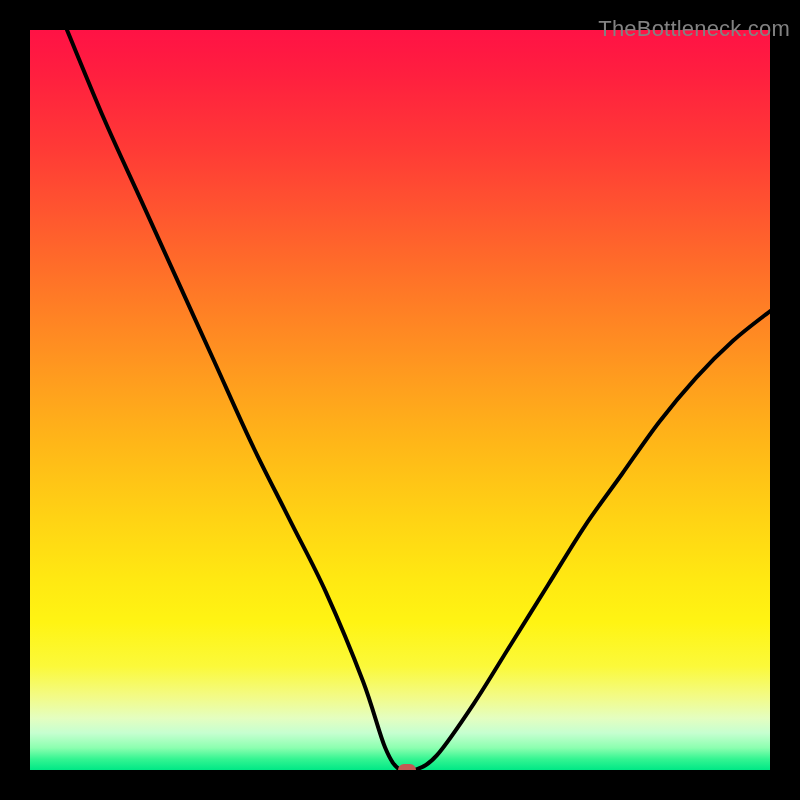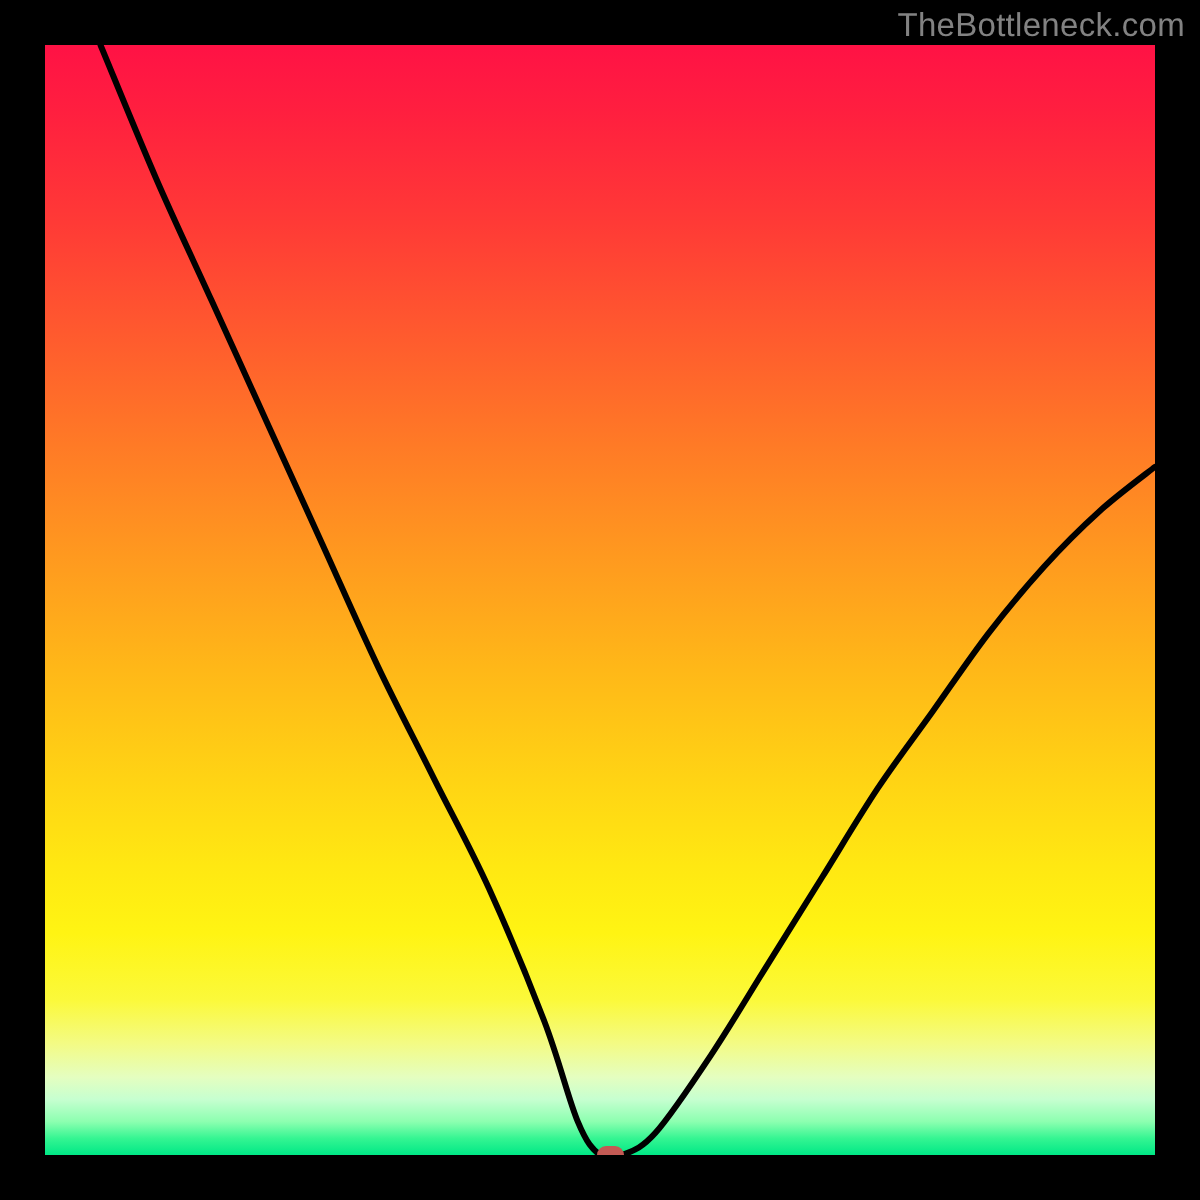--- a/index.html
+++ b/index.html
@@ -12,21 +12,21 @@
     font-family: Arial, Helvetica, sans-serif;
   }
   .stage {
     position: relative;
     width: 800px;
     height: 800px;
     background: #000;
   }
   .watermark {
     position: absolute;
-    top: 4px;
+    top: 16px;
     right: 10px;
     color: #828282;
     font-size: 22px;
     font-weight: 500;
     letter-spacing: 0.2px;
     z-index: 5;
   }
   .plot-area {
     position: absolute;
     left: 30px;

